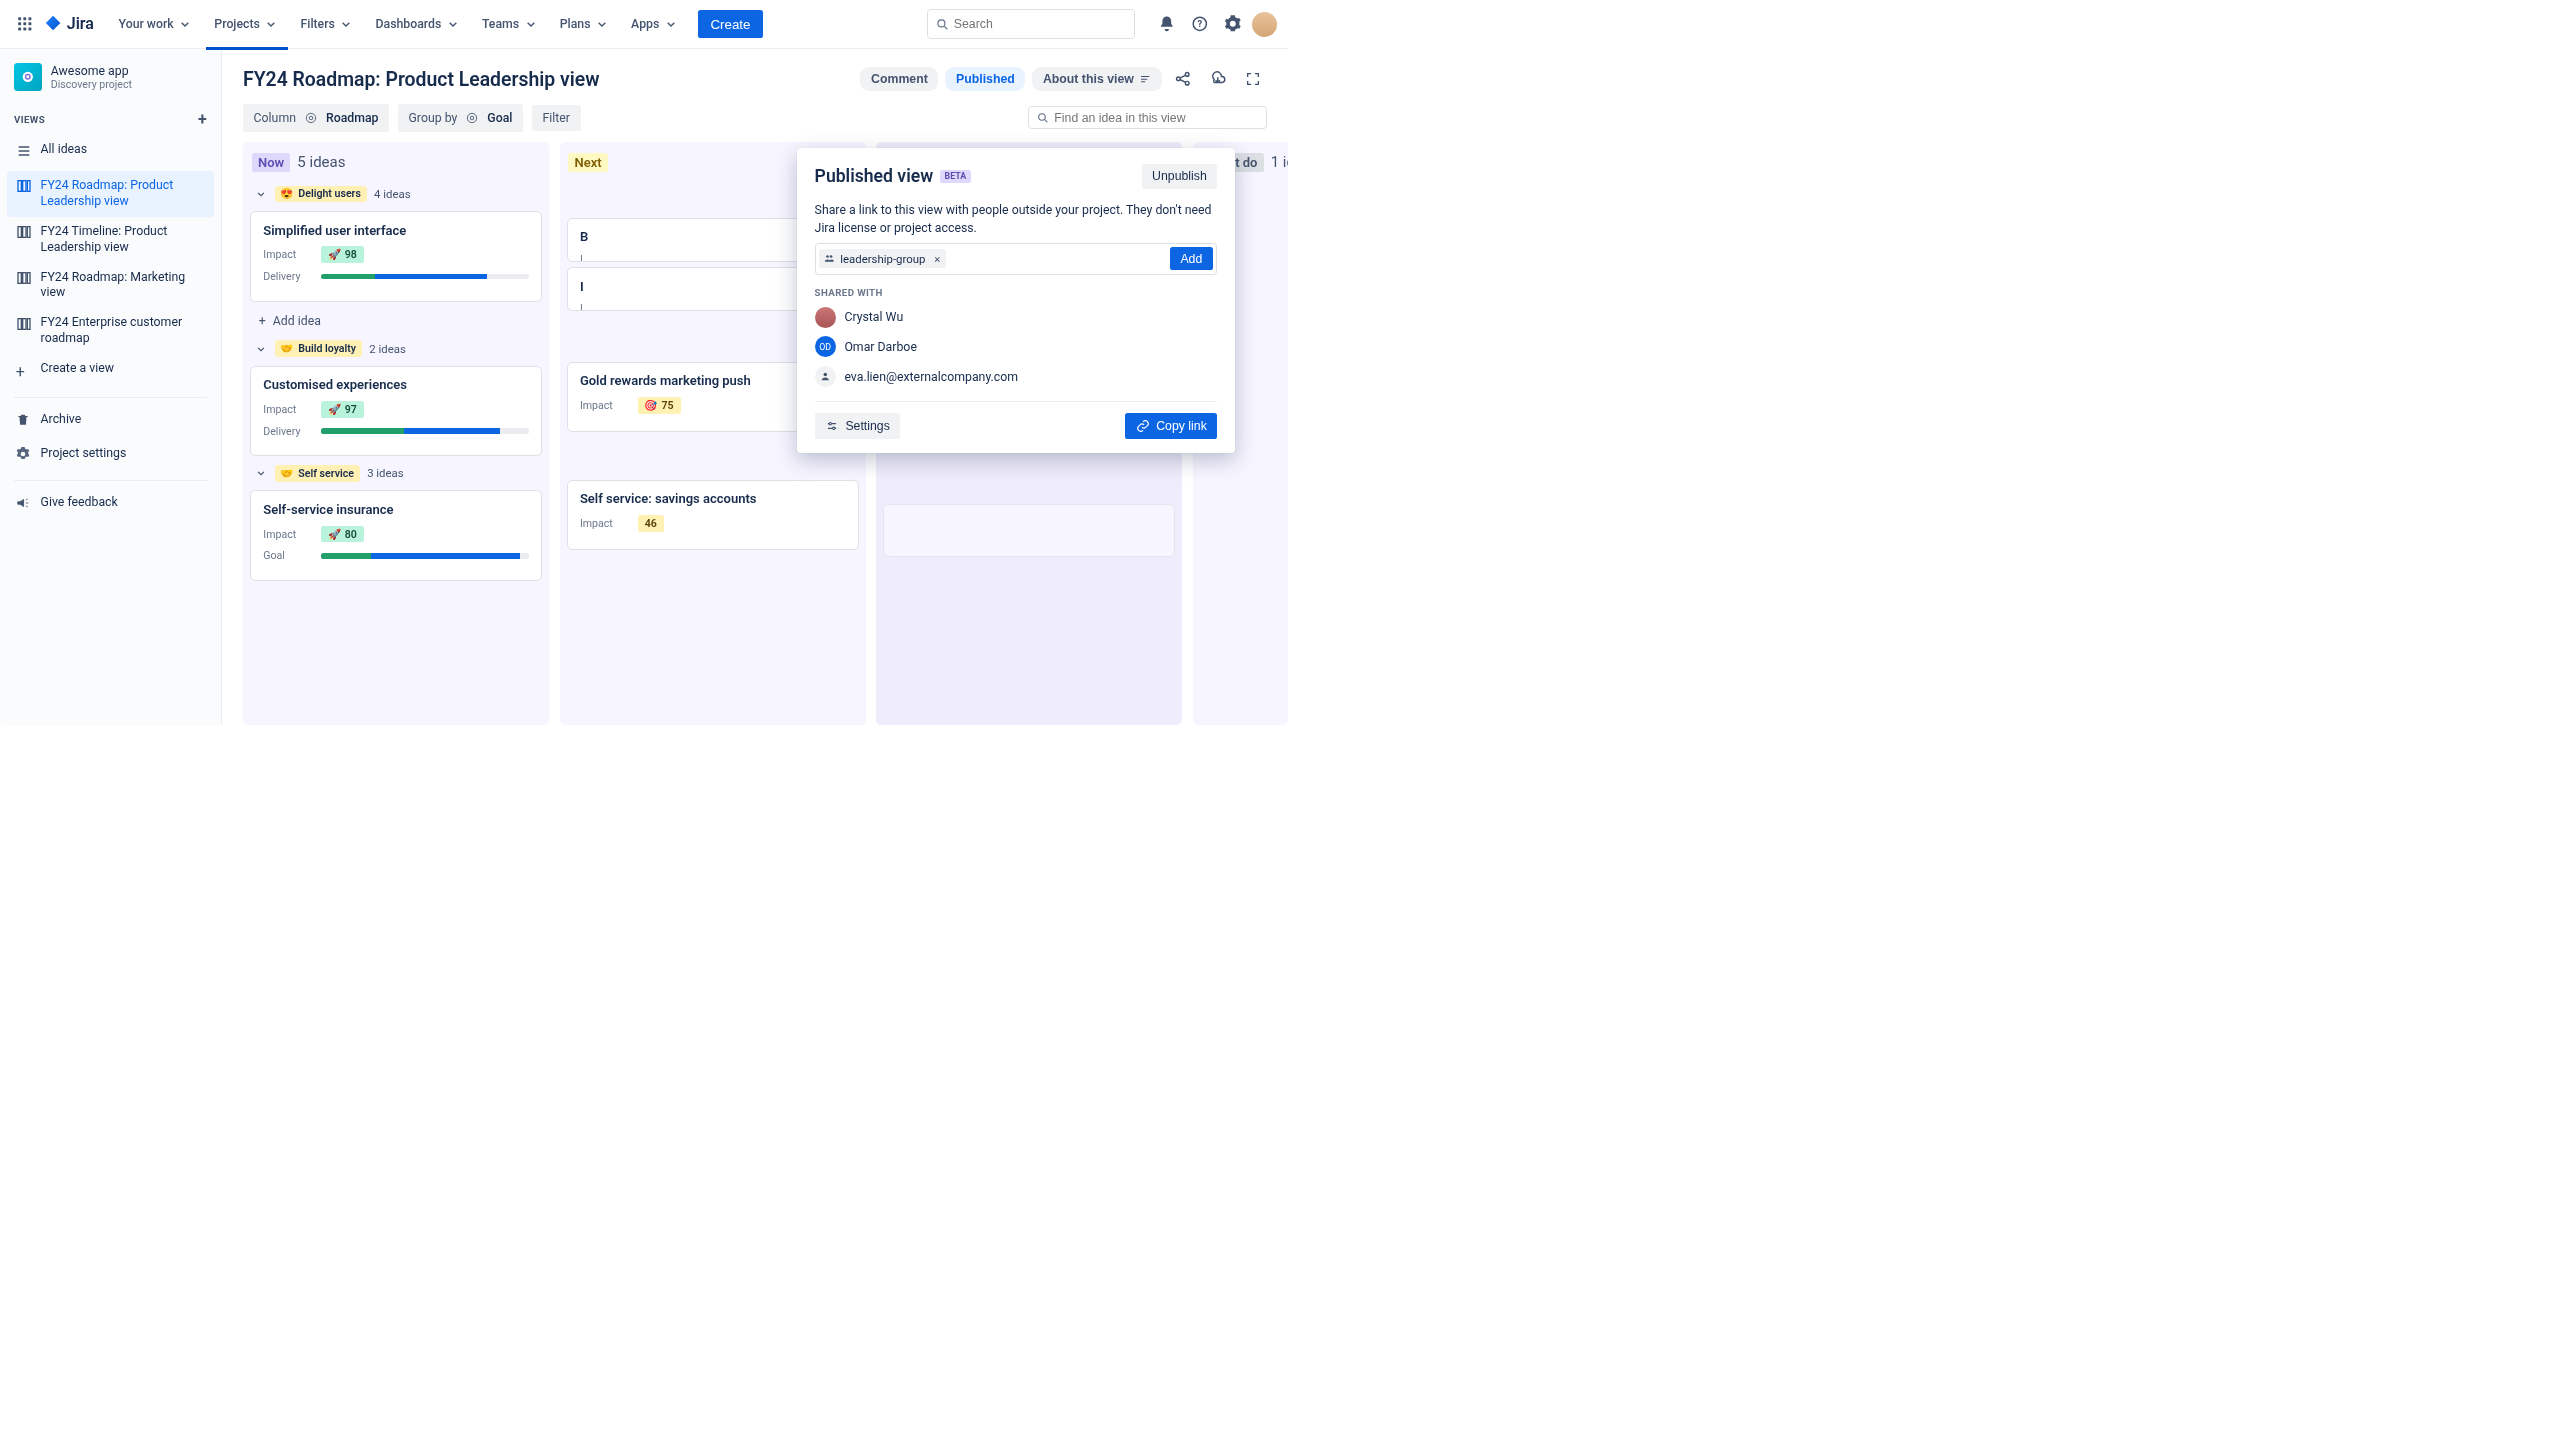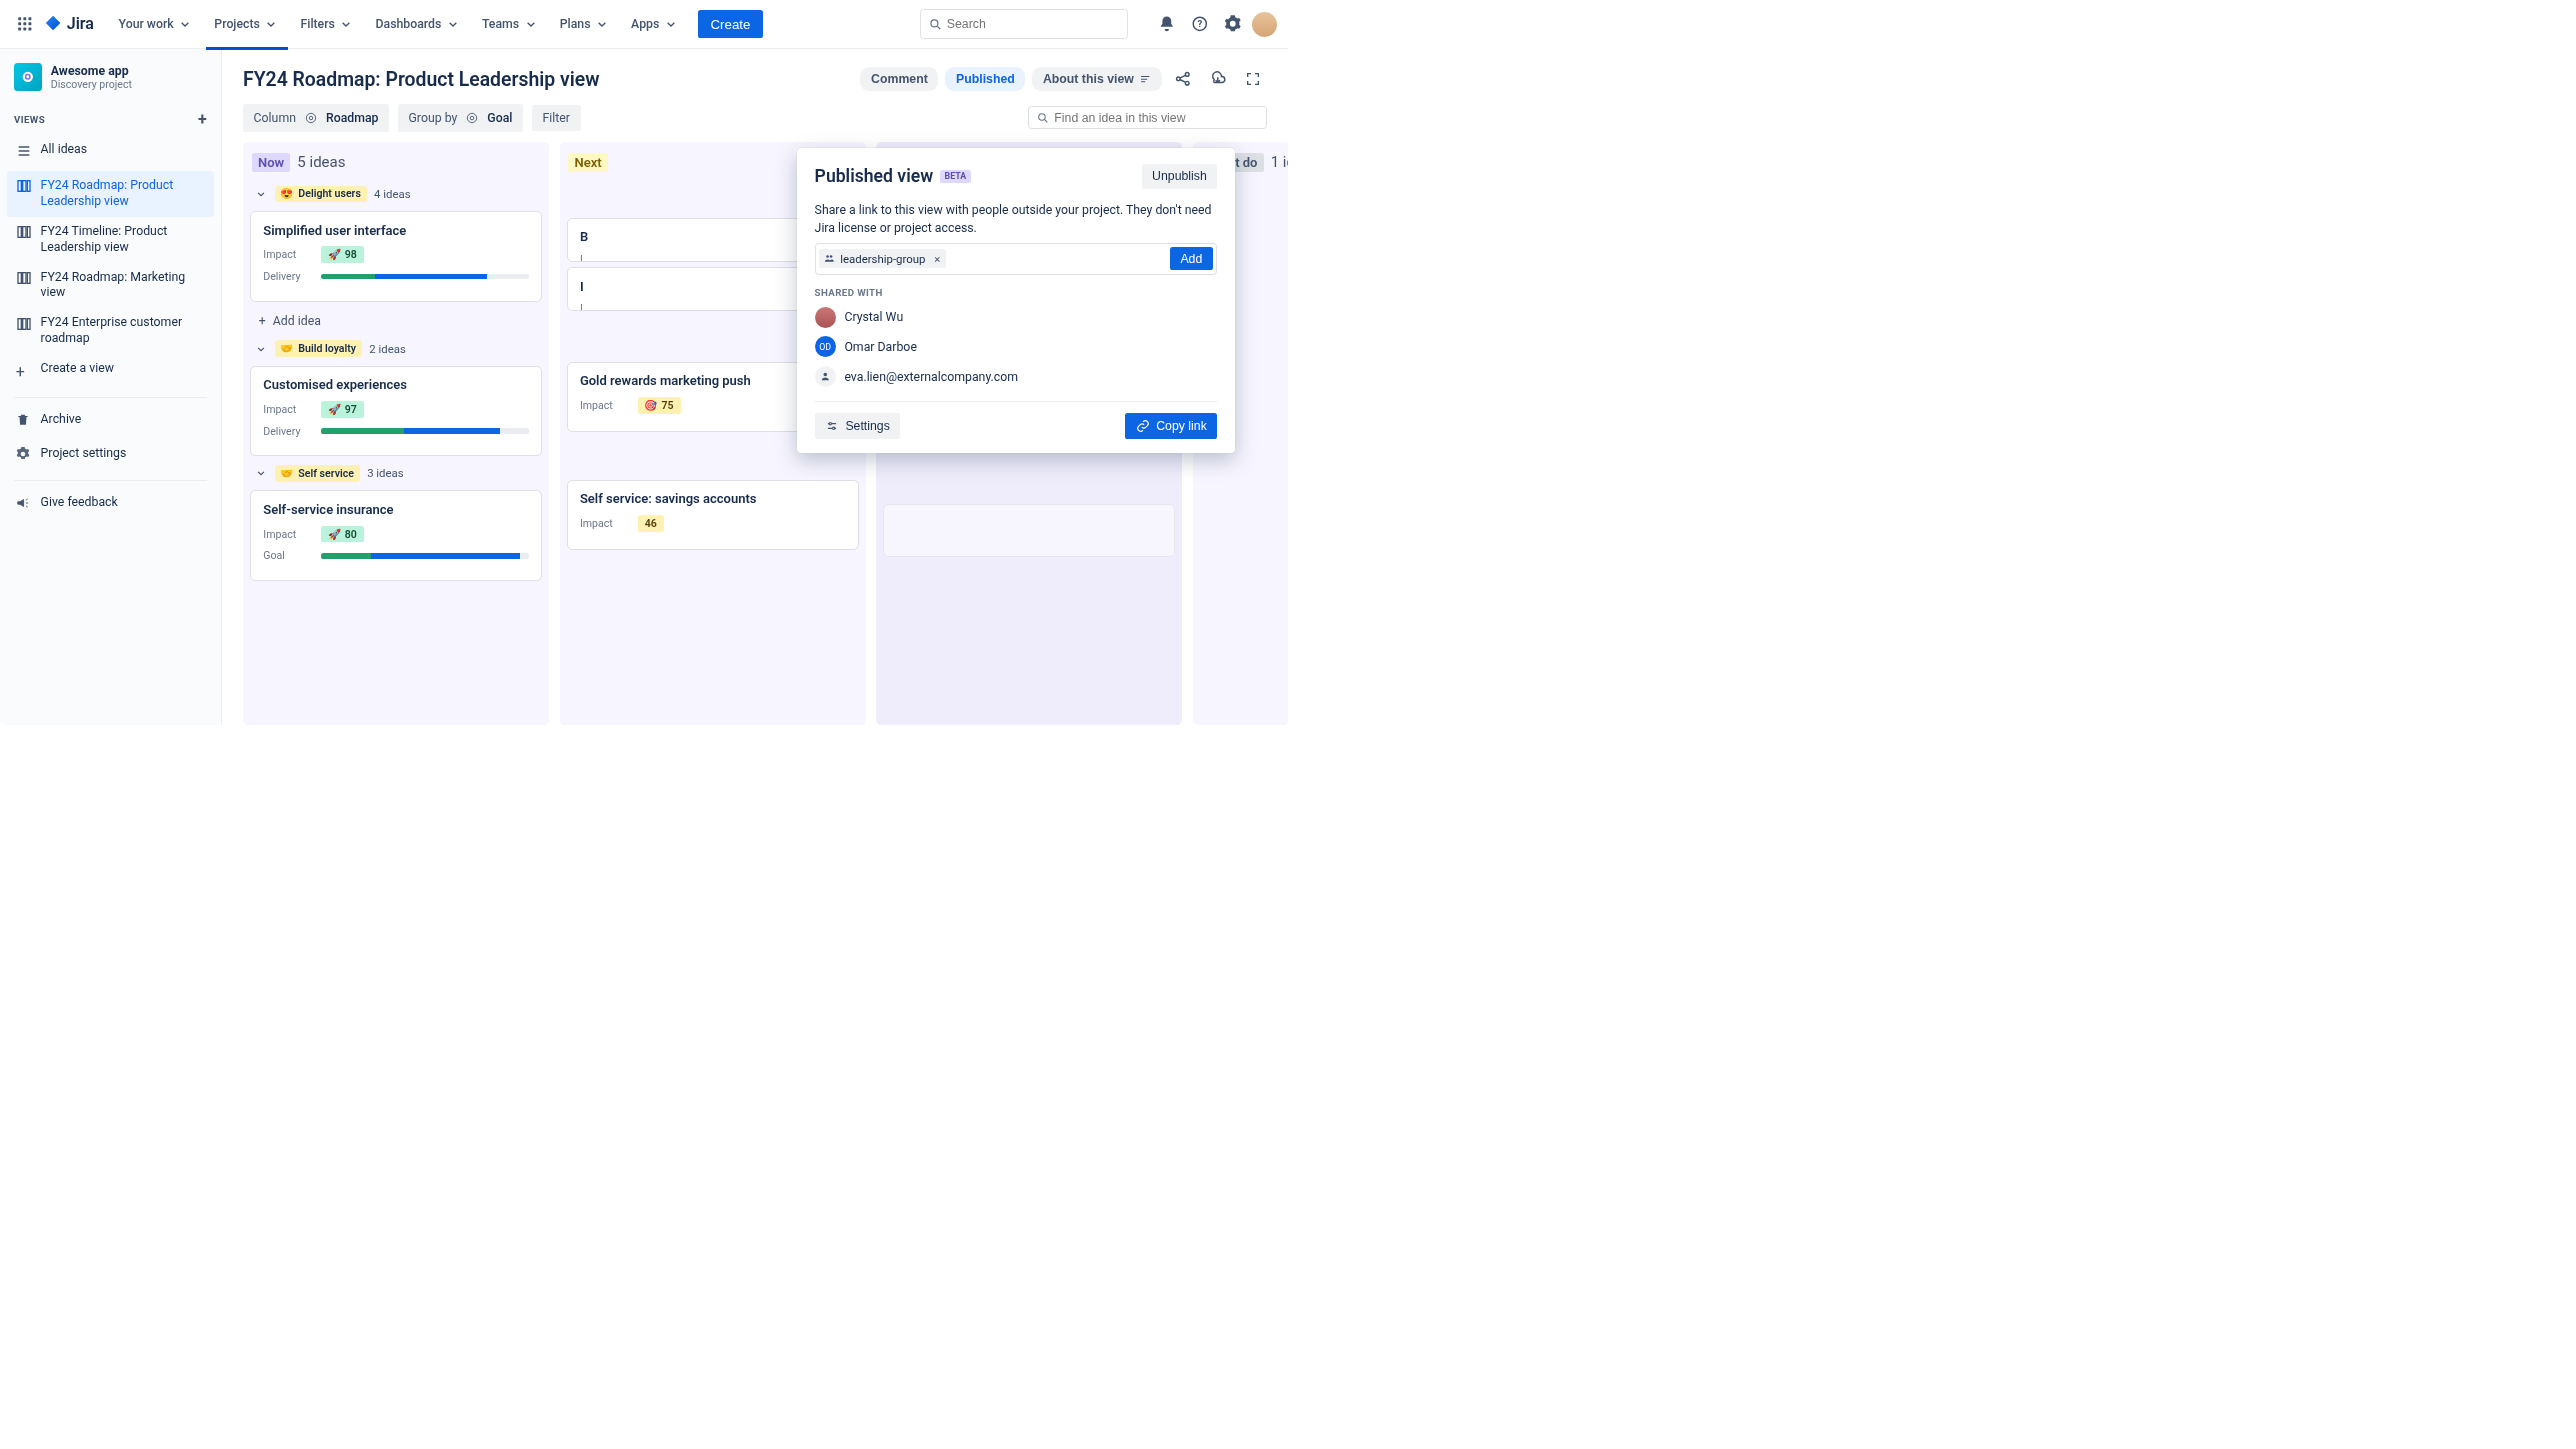--- a/index.html
+++ b/index.html
@@ -9,33 +9,33 @@
 
 .topnav { height: 49px; display: flex; align-items: center; padding: 0 10.6px; border-bottom: 0.9px solid #EBECF0; background: #fff; }
 .topnav .icon-btn { width: 28px; height: 28px; display: flex; align-items: center; justify-content: center; border-radius: 2.6px; cursor: pointer; color: #44546F; }
 .logo { display: flex; align-items: center; gap: 3.5px; font-weight: 600; font-size: 16px; color: #172B4D; margin: 0 8.8px 0 5.3px; }
 .logo svg { width: 19.4px; height: 19.4px; }
 .nav-items { display: flex; gap: 3.5px; margin-left: 7px; }
 .nav-item { display: flex; align-items: center; gap: 3.5px; padding: 5.3px 8.8px; border-radius: 2.6px; cursor: pointer; color: #44546F; font-weight: 500; position: relative; }
 .nav-item.active::after { content: ""; position: absolute; bottom: -12.3px; left: 0; right: 0; height: 2.6px; background: #0052CC; }
 .create-btn { background: #0C66E4; color: #fff; padding: 6.2px 12.3px; border-radius: 2.6px; font-weight: 500; margin-left: 10.6px; cursor: pointer; border: none; }
 .topnav .spacer { flex: 1; }
-.search-box { display: flex; align-items: center; width: 208px; height: 30px; border: 1.8px solid #DCDFE4; border-radius: 3.5px; padding: 0 7px; color: #626F86; margin-right: 25px; }
+.search-box { display: flex; align-items: center; width: 208px; height: 30px; border: 1.8px solid #DCDFE4; border-radius: 3.5px; padding: 0 7px; color: #626F86; margin-right: 18px; }
 .search-box input { border: none; outline: none; flex: 1; margin-left: 5.3px; font-size: 12.3px; color: #172B4D; background: transparent; }
 .right-icons { display: flex; align-items: center; gap: 5.3px; }
 .avatar-img { width: 25px; height: 25px; border-radius: 50%; background: linear-gradient(#e8c39c, #d4a574); }
 
 
 .body { flex: 1; display: flex; overflow: hidden; }
 
 
 .sidebar { width: 222px; background: #FAFBFC; border-right: 0.9px solid #EBECF0; display: flex; flex-direction: column; padding: 14px 7px 7px 7px; }
 .project-header { display: flex; align-items: center; gap: 8.8px; padding: 0 7px 10.6px 7px; }
 .project-icon { width: 28px; height: 28px; border-radius: 3.5px; background: linear-gradient(135deg, #00C7E5, #00A3BF); display: flex; align-items: center; justify-content: center; }
-.project-title { font-weight: 700; font-size: 12.3px; color: #172B4D; }
+.project-title { font-weight: 400; font-size: 12.3px; color: #172B4D; }
 .project-sub { font-size: 10.6px; color: #6B778C; }
 .views-heading { font-size: 9.7px; font-weight: 700; letter-spacing: 0.4px; color: #44546F; padding: 8.8px 7px 5.3px 7px; display: flex; justify-content: space-between; align-items: center; }
 .side-item { display: flex; align-items: flex-start; gap: 8.8px; padding: 7px 8.8px; border-radius: 3.5px; cursor: pointer; color: #172B4D; line-height: 1.3; }
 .side-item.selected { background: #E9F2FF; color: #0C66E4; }
 .side-item .side-icon { width: 16px; flex-shrink: 0; color: #44546F; margin-top: 0.9px; }
 .side-item.selected .side-icon { color: #0C66E4; }
 .side-divider { height: 0.9px; background: #EBECF0; margin: 7px 7px; }
 
 
 .main { flex: 1; display: flex; flex-direction: column; overflow: hidden; position: relative; }

